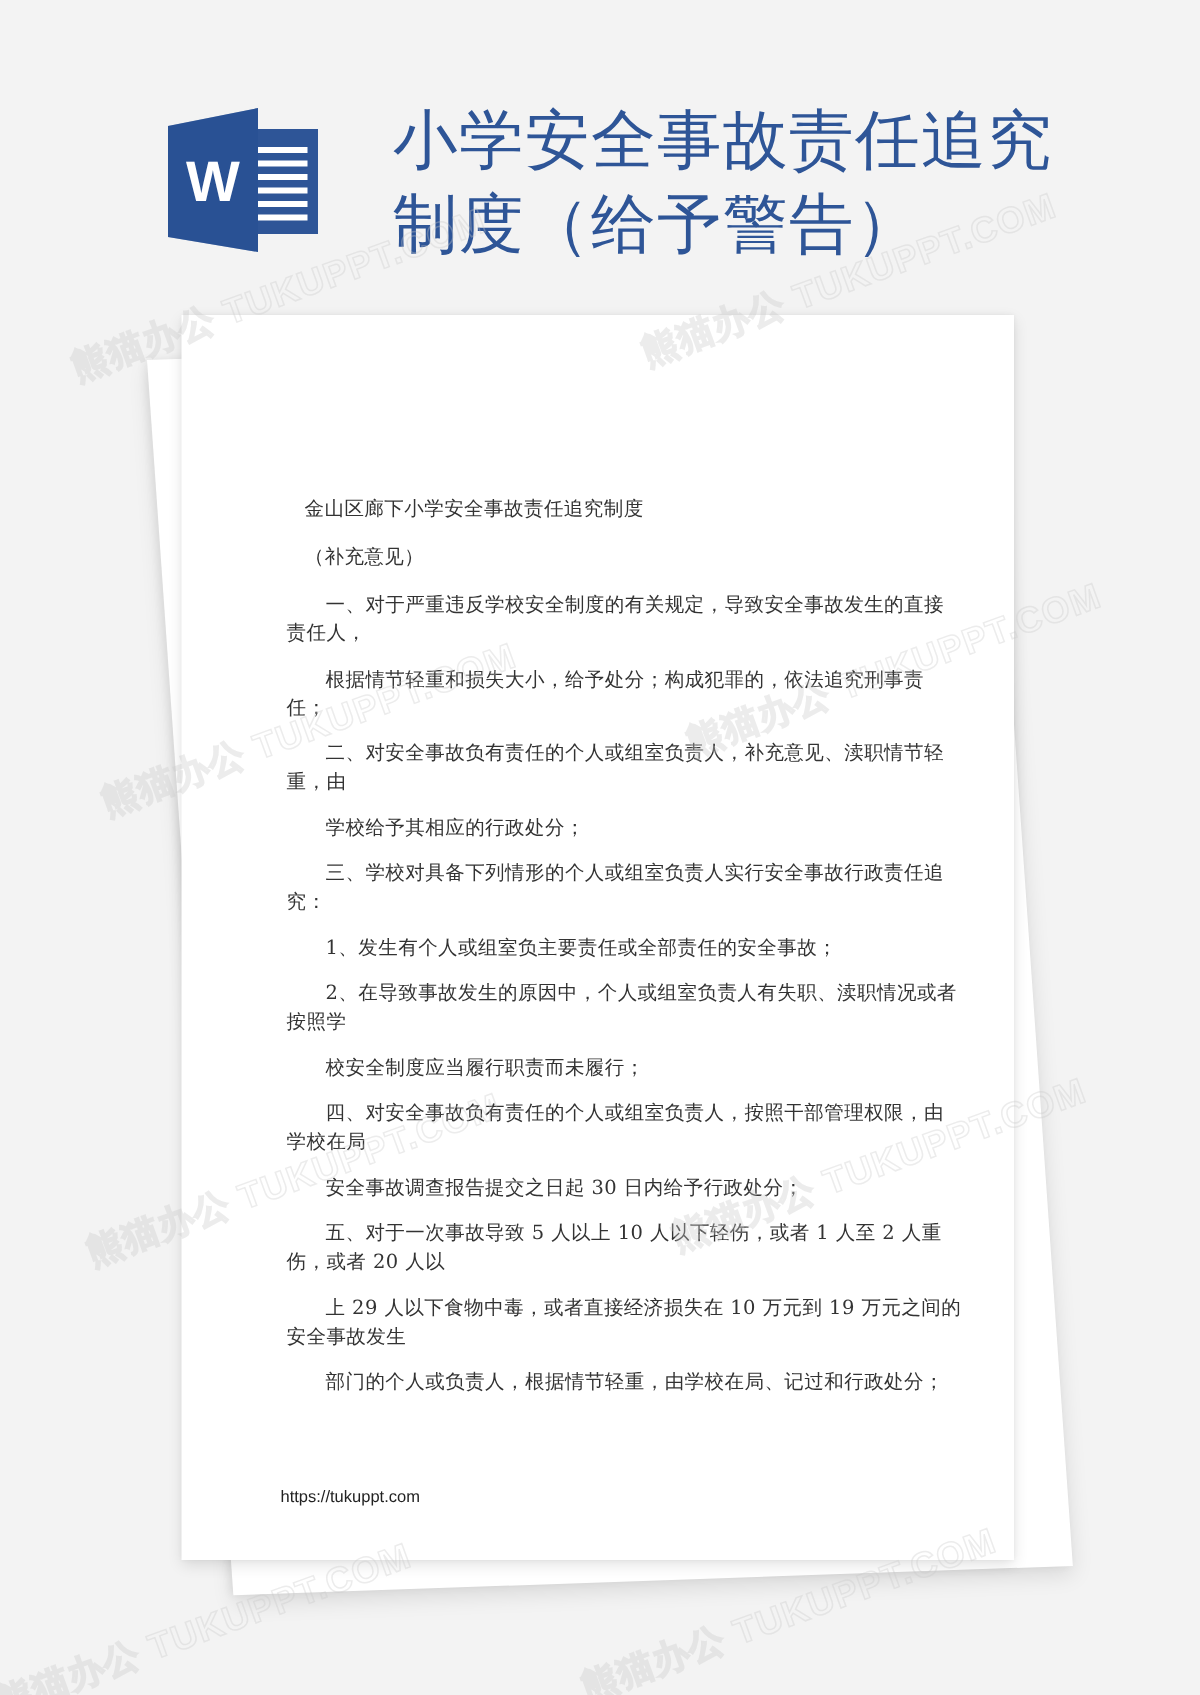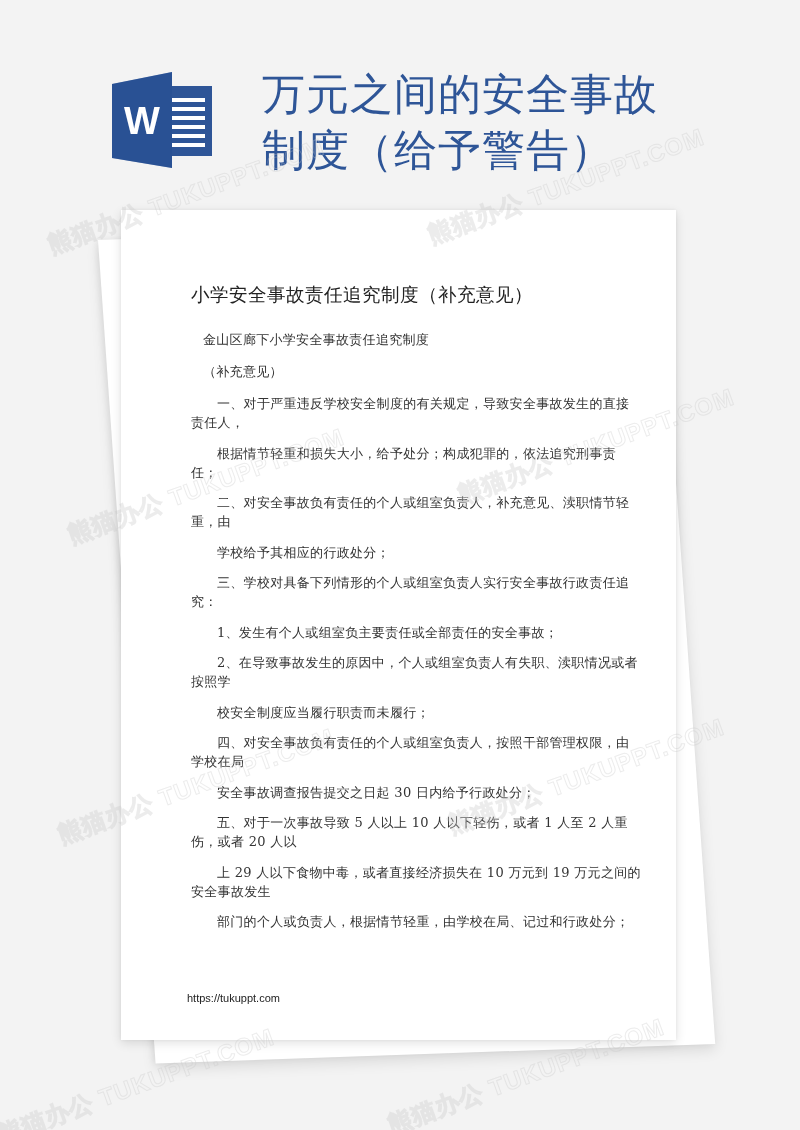--- a/index.html
+++ b/index.html
@@ -123,28 +123,27 @@
     <rect x="55" y="71" width="40" height="4" fill="#ffffff"></rect>
 
     <polygon points="2,12 62,0 62,96 2,86" fill="#2e5597"></polygon>
     <polygon points="2,12 62,0 62,96 2,86" fill="#1f4a8f" opacity="0.35"></polygon>
 
     <text x="32" y="62" text-anchor="middle" font-family="Liberation Sans, DejaVu Sans, sans-serif" font-weight="bold" font-size="38" fill="#ffffff">W</text>
   </svg>
 </div>
 
 <h1 class="header-title">
-  <span>万元之间的安全事故</span><br>
+  <span>小学安全事故责任追究</span><br>
   <span>制度（给予警告）</span>
 </h1>
 
 <div class="back-page"></div>
 
 <div class="front-page">
-  <h2 class="doc-title">小学安全事故责任追究制度（补充意见）</h2>
 
   <div class="doc-body">
     <p class="para subtitle">金山区廊下小学安全事故责任追究制度</p>
     <p class="para subtitle">（补充意见）</p>
     <p class="para">一、对于严重违反学校安全制度的有关规定，导致安全事故发生的直接责任人，</p>
     <p class="para">根据情节轻重和损失大小，给予处分；构成犯罪的，依法追究刑事责任；</p>
     <p class="para">二、对安全事故负有责任的个人或组室负责人，补充意见、渎职情节轻重，由</p>
     <p class="para">学校给予其相应的行政处分；</p>
     <p class="para">三、学校对具备下列情形的个人或组室负责人实行安全事故行政责任追究：</p>
     <p class="para">1、发生有个人或组室负主要责任或全部责任的安全事故；</p>

